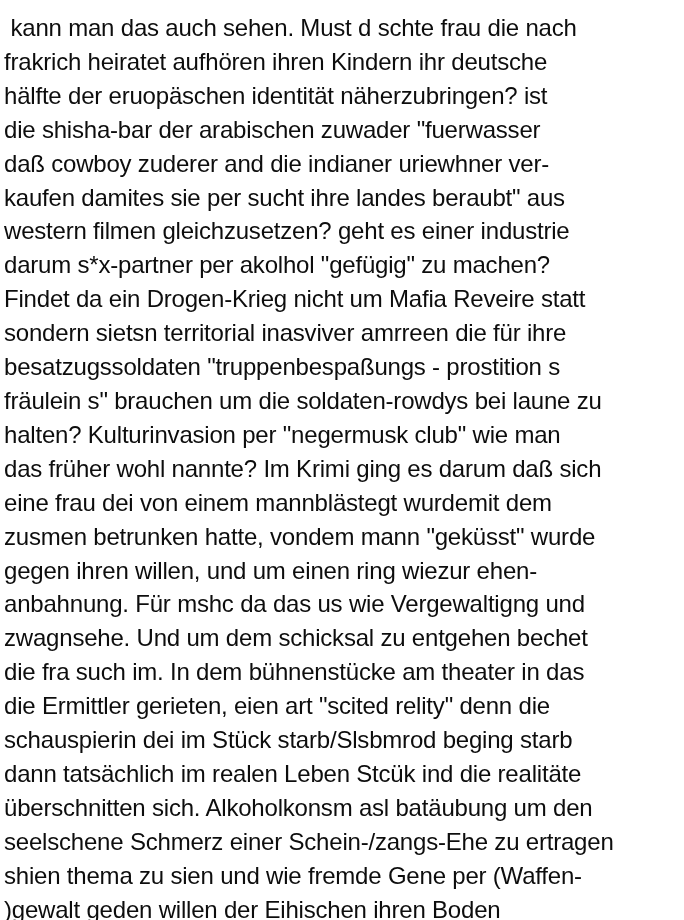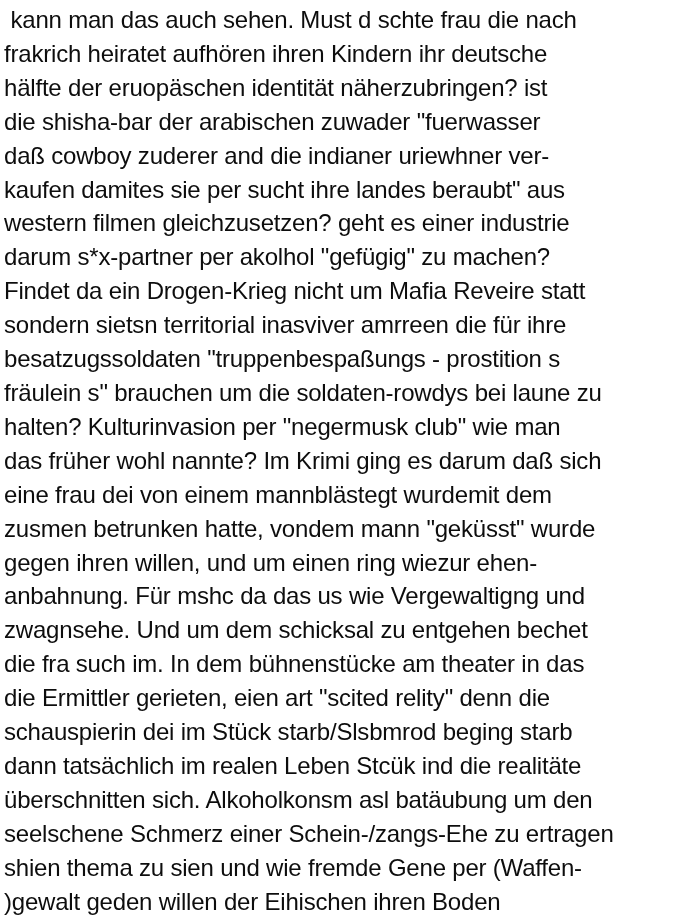--- a/index.html
+++ b/index.html
@@ -7,21 +7,21 @@
     padding: 0;
     width: 684px;
     height: 920px;
     background: #ffffff;
     overflow: hidden;
   }
   .doc-page {
     width: 600px;
     height: 920px;
     box-sizing: border-box;
-    padding: 3px 0 0 4px;
+    padding: 11px 0 0 4px;
     background: #ffffff;
   }
   .doc-text {
     font-family: "Liberation Sans", "DejaVu Sans", sans-serif;
     font-size: 24px;
     line-height: 33.9px;
     color: #0d0d0d;
     white-space: pre;
     letter-spacing: -0.2px;
   }

